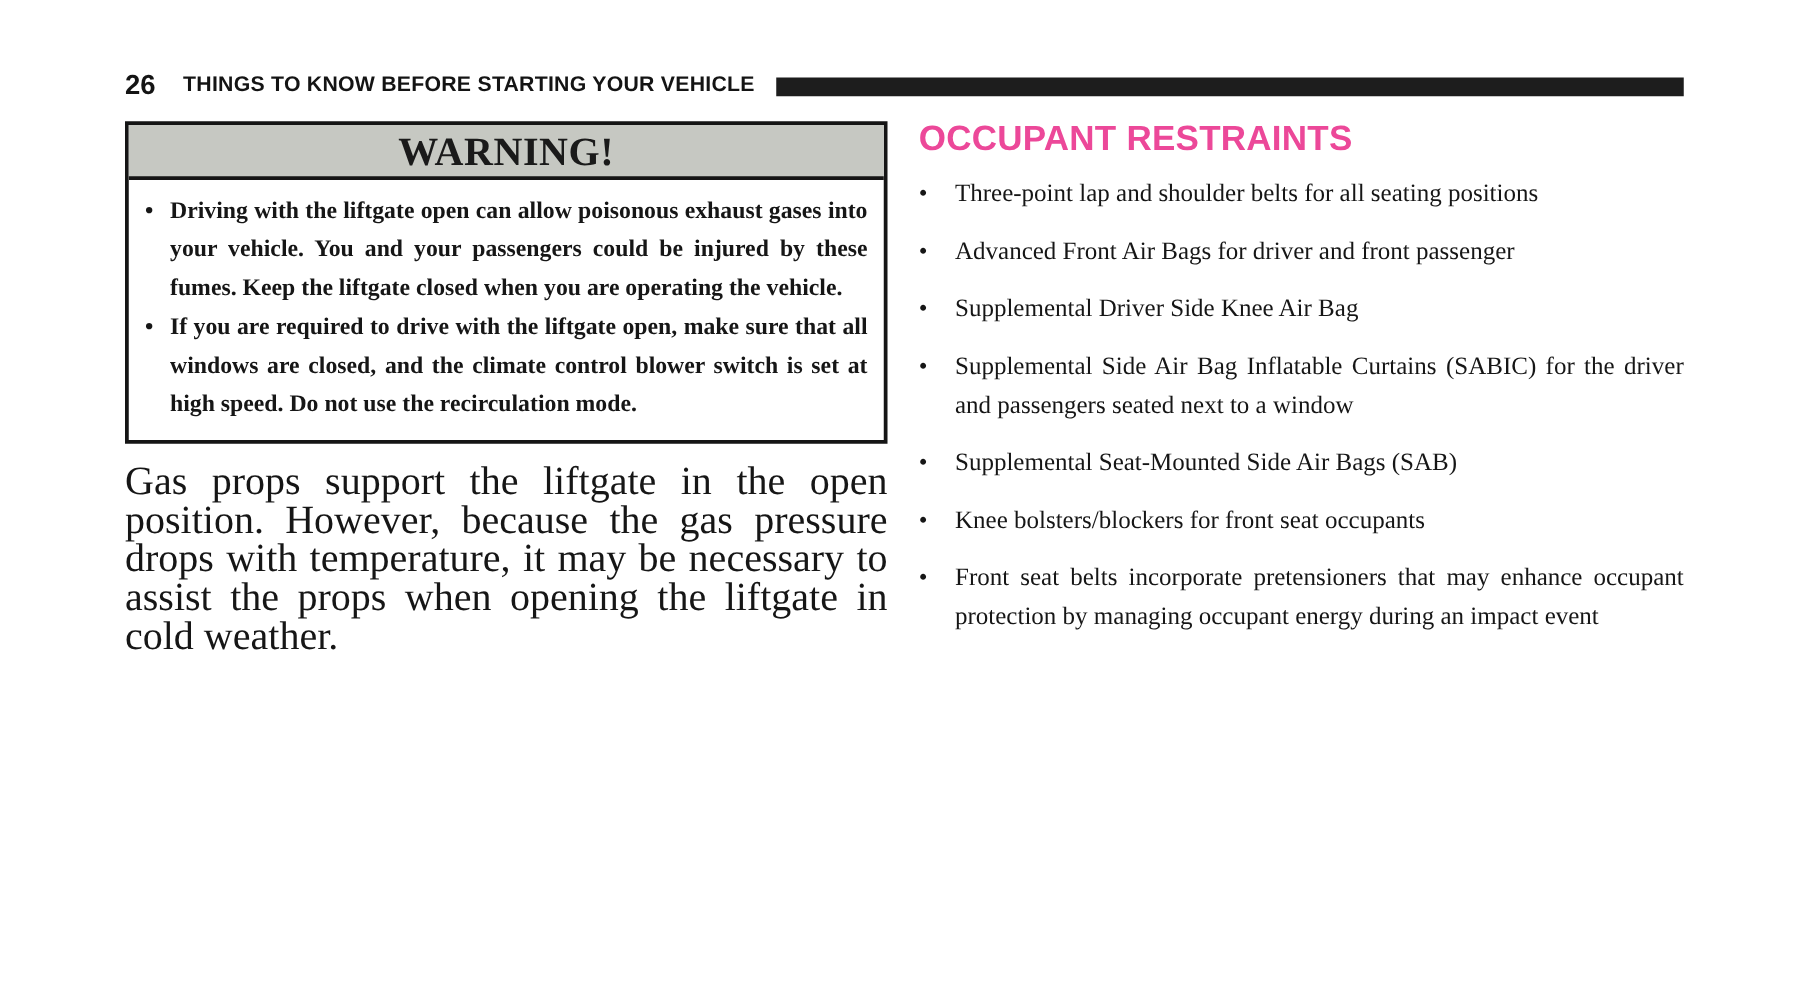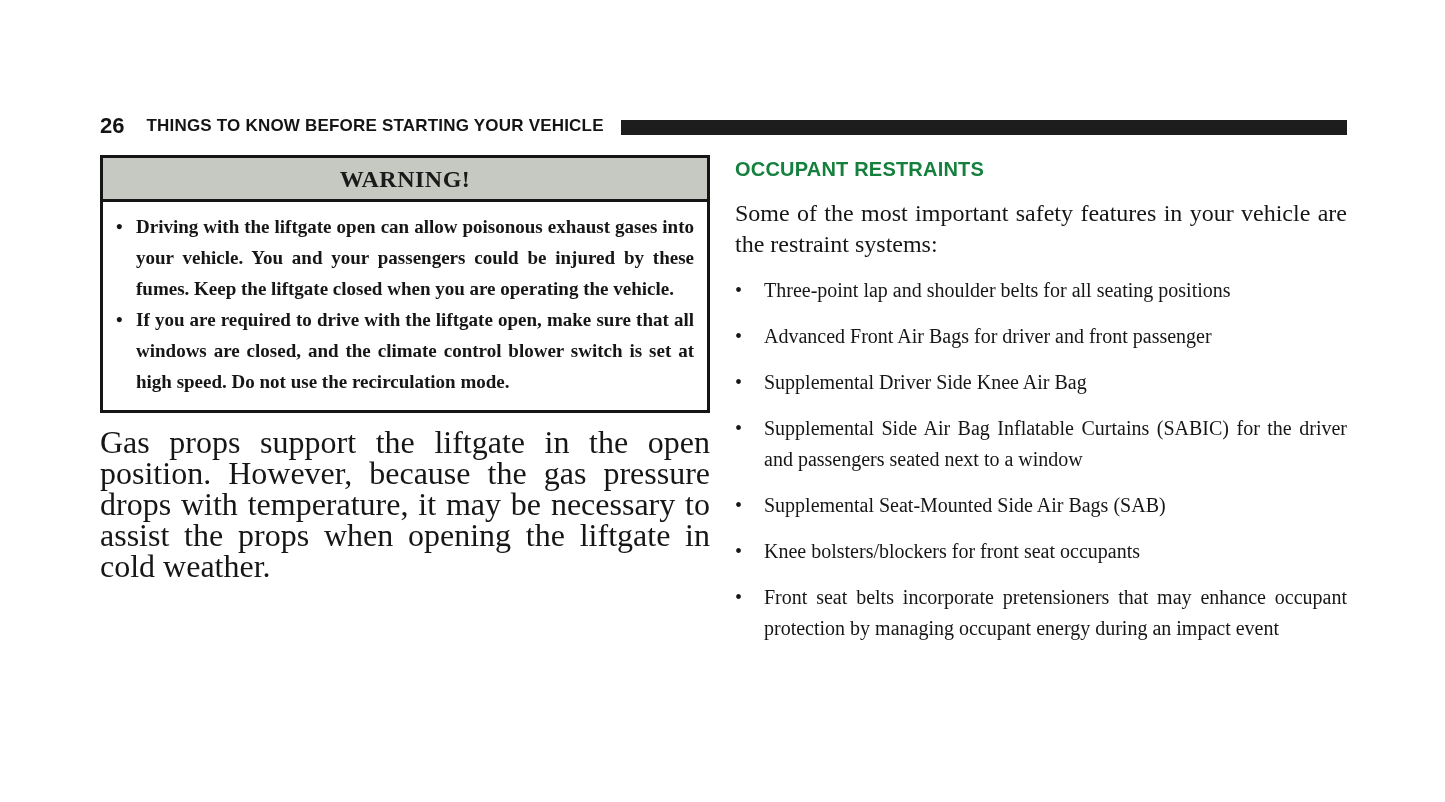--- a/index.html
+++ b/index.html
@@ -8,21 +8,21 @@
     width: 1445px;
     height: 802px;
     overflow: hidden;
     color: #161616;
     font-family: "Liberation Serif", serif;
   }
   .page {
     width: 1445px;
     height: 716px;
     background: #ffffff;
-    padding: 114px 98px 0 100px;
+    padding: 56px 98px 0 100px;
   }
 
   
   .page-header {
     display: flex;
     align-items: center;
     font-family: "Liberation Sans", sans-serif;
     font-weight: bold;
     font-size: 22px;
     line-height: 24px;
@@ -52,21 +52,21 @@
   .warning-box {
     border: 3px solid #151515;
     background: #ffffff;
   }
   .warning-header {
     background: #c6c8c2;
     border-bottom: 3px solid #151515;
     text-align: center;
     font-family: "Liberation Serif", serif;
     font-weight: bold;
-    font-size: 24px;
+    font-size: 32px;
     line-height: 30px;
     padding: 6px 0 5px 0;
     letter-spacing: 0.5px;
     color: #1a1a1a;
   }
   .warning-list {
     list-style: none;
     padding: 9px 13px 13px 13px;
   }
   .warning-list li {
@@ -89,23 +89,23 @@
     margin-top: 14px;
     font-size: 32px;
     line-height: 31px;
     text-align: justify;
   }
 
   
   .section-heading {
     font-family: "Liberation Sans", sans-serif;
     font-weight: bold;
-    font-size: 20px;
+    font-size: 28px;
     line-height: 28px;
-    color: #15803d;
+    color: #ec4899;
     letter-spacing: 0.2px;
   }
   .section-intro {
     margin-top: 15px;
     font-size: 24px;
     line-height: 31px;
     text-align: justify;
   }
   .restraints-list {
     list-style: none;
@@ -146,21 +146,20 @@
         <ul class="warning-list">
           <li>Driving with the liftgate open can allow poisonous exhaust gases into your vehicle. You and your passengers could be injured by these fumes. Keep the liftgate closed when you are operating the vehicle.</li>
           <li>If you are required to drive with the liftgate open, make sure that all windows are closed, and the climate control blower switch is set at high speed. Do not use the recirculation mode.</li>
         </ul>
       </div>
       <p class="gas-note">Gas props support the liftgate in the open position. However, because the gas pressure drops with temperature, it may be necessary to assist the props when opening the liftgate in cold weather.</p>
     </div>
 
     <div class="col-right">
       <h2 class="section-heading">OCCUPANT RESTRAINTS</h2>
-      <p class="section-intro">Some of the most important safety features in your vehicle are the restraint systems:</p>
       <ul class="restraints-list">
         <li>Three-point lap and shoulder belts for all seating positions</li>
         <li>Advanced Front Air Bags for driver and front passenger</li>
         <li>Supplemental Driver Side Knee Air Bag</li>
         <li>Supplemental Side Air Bag Inflatable Curtains (SABIC) for the driver and passengers seated next to a window</li>
         <li>Supplemental Seat-Mounted Side Air Bags (SAB)</li>
         <li>Knee bolsters/blockers for front seat occupants</li>
         <li>Front seat belts incorporate pretensioners that may enhance occupant protection by managing occupant energy during an impact event</li>
       </ul>
     </div>

